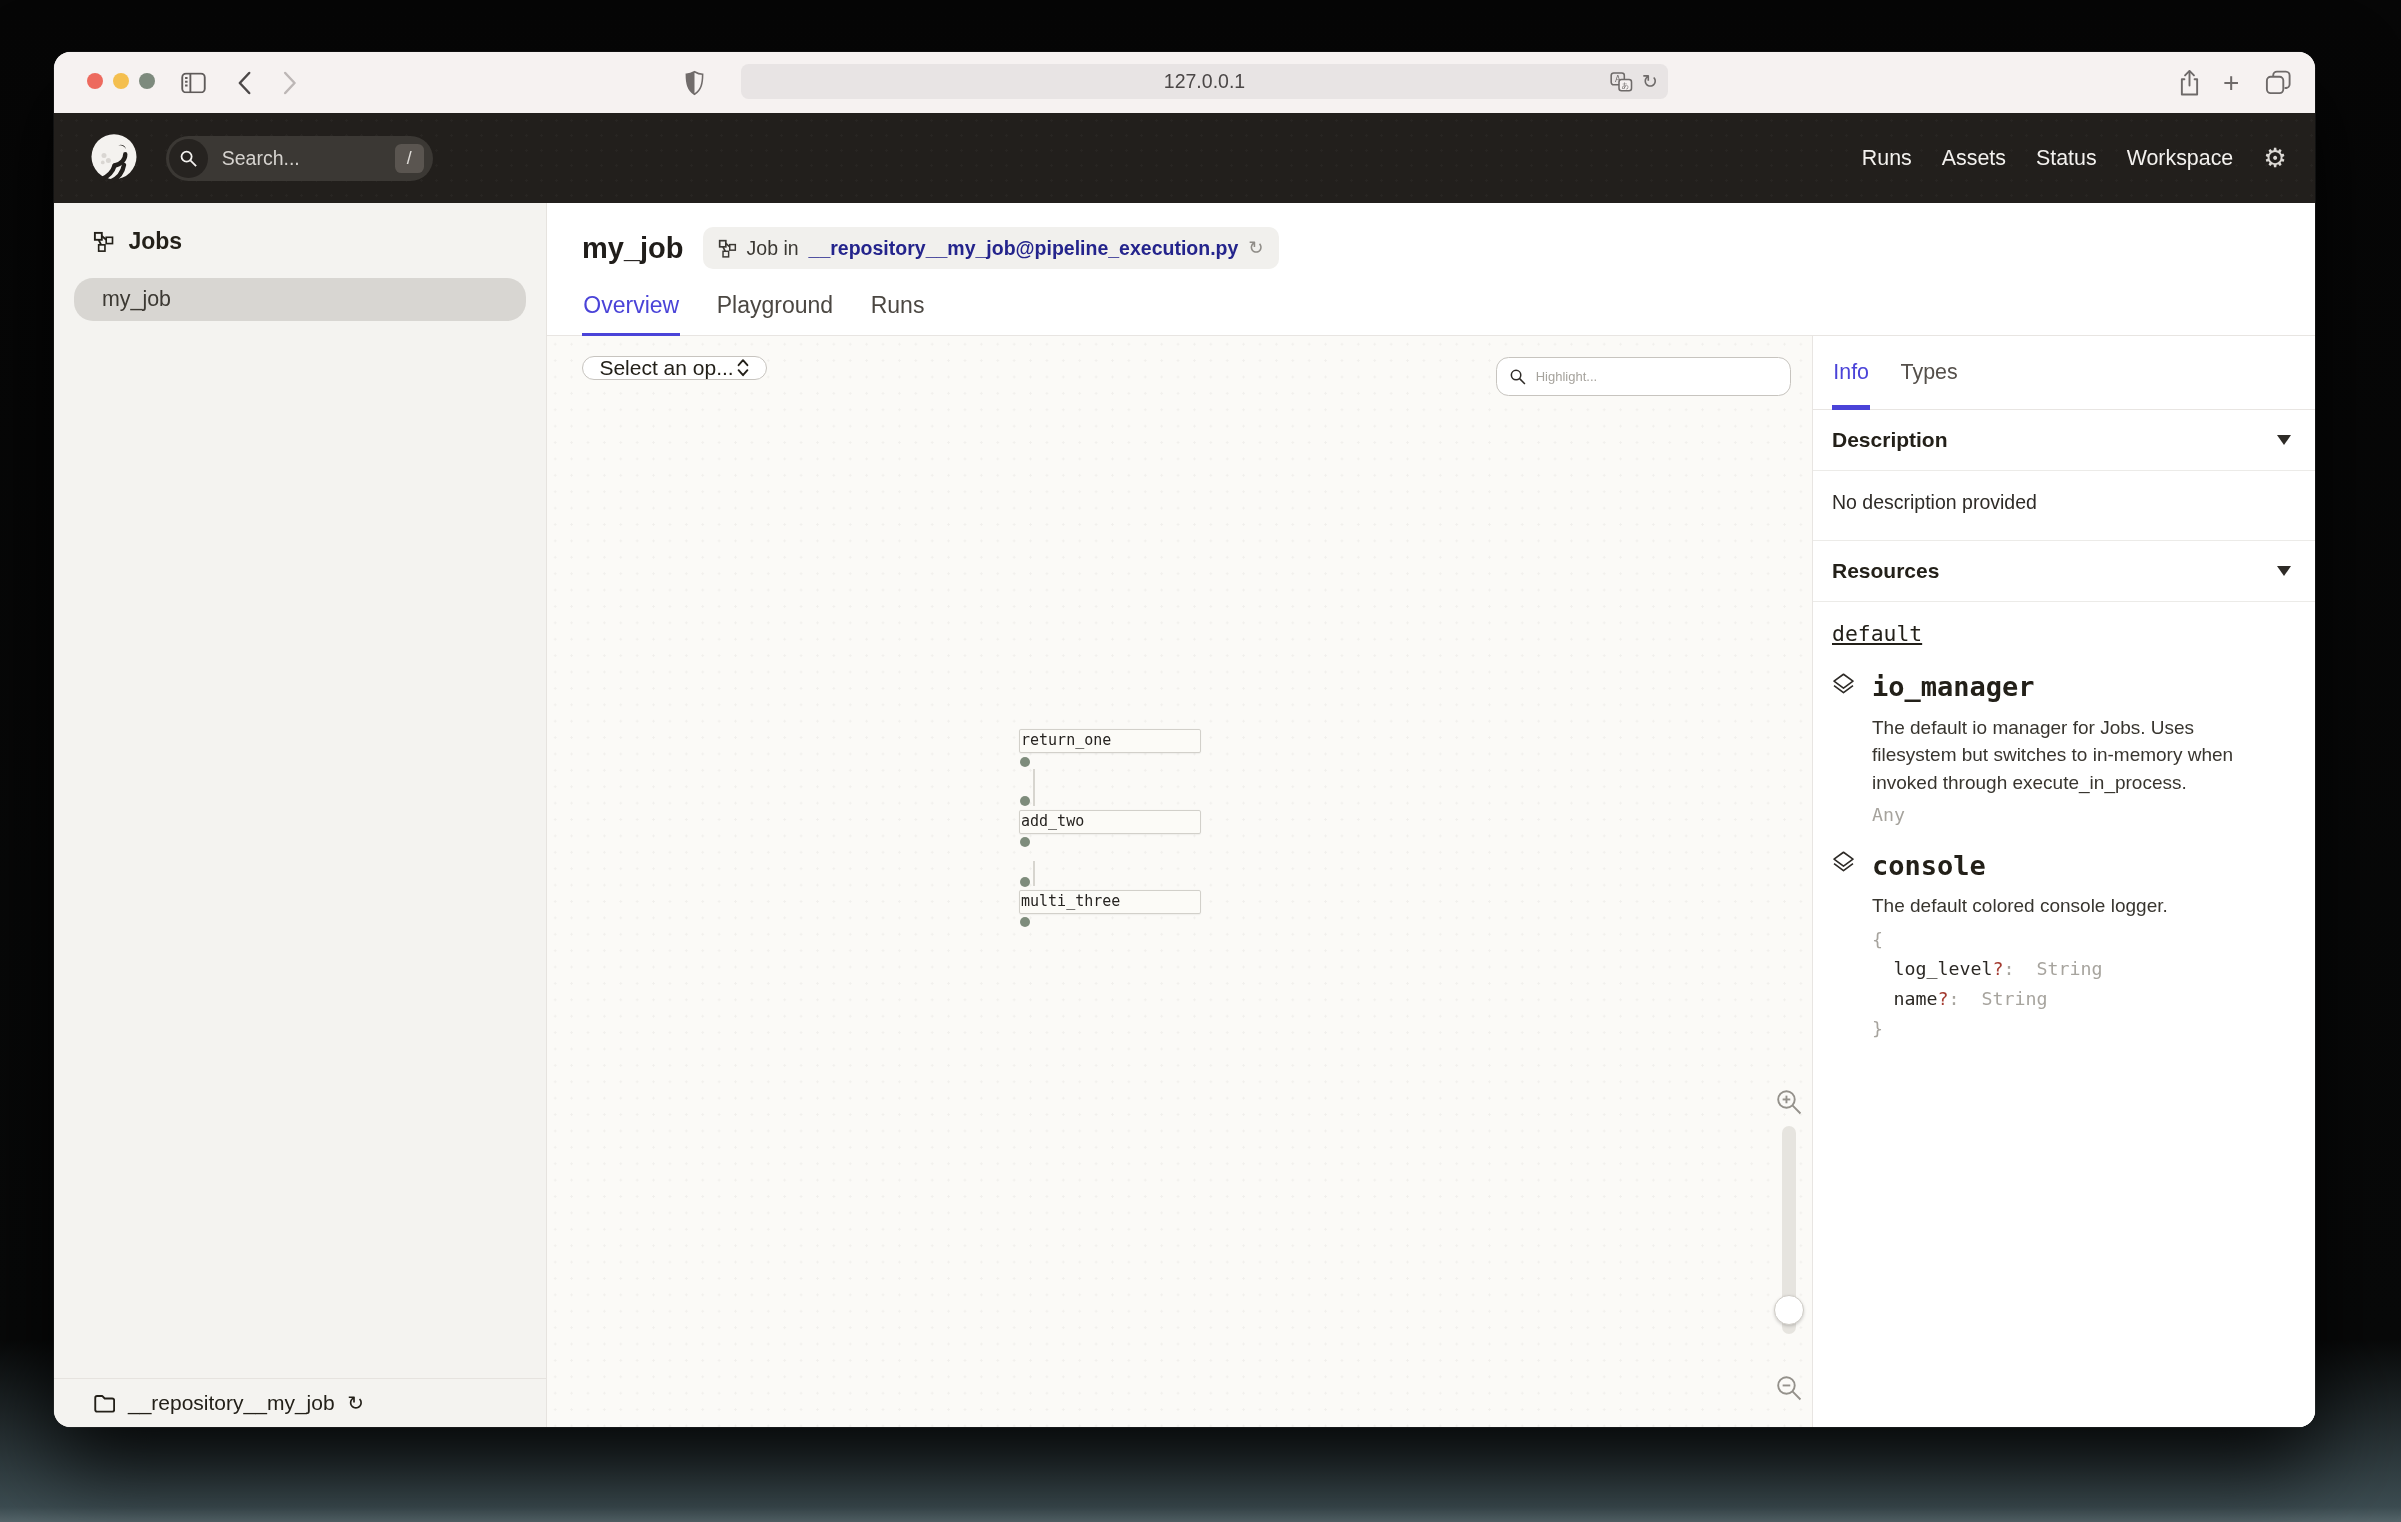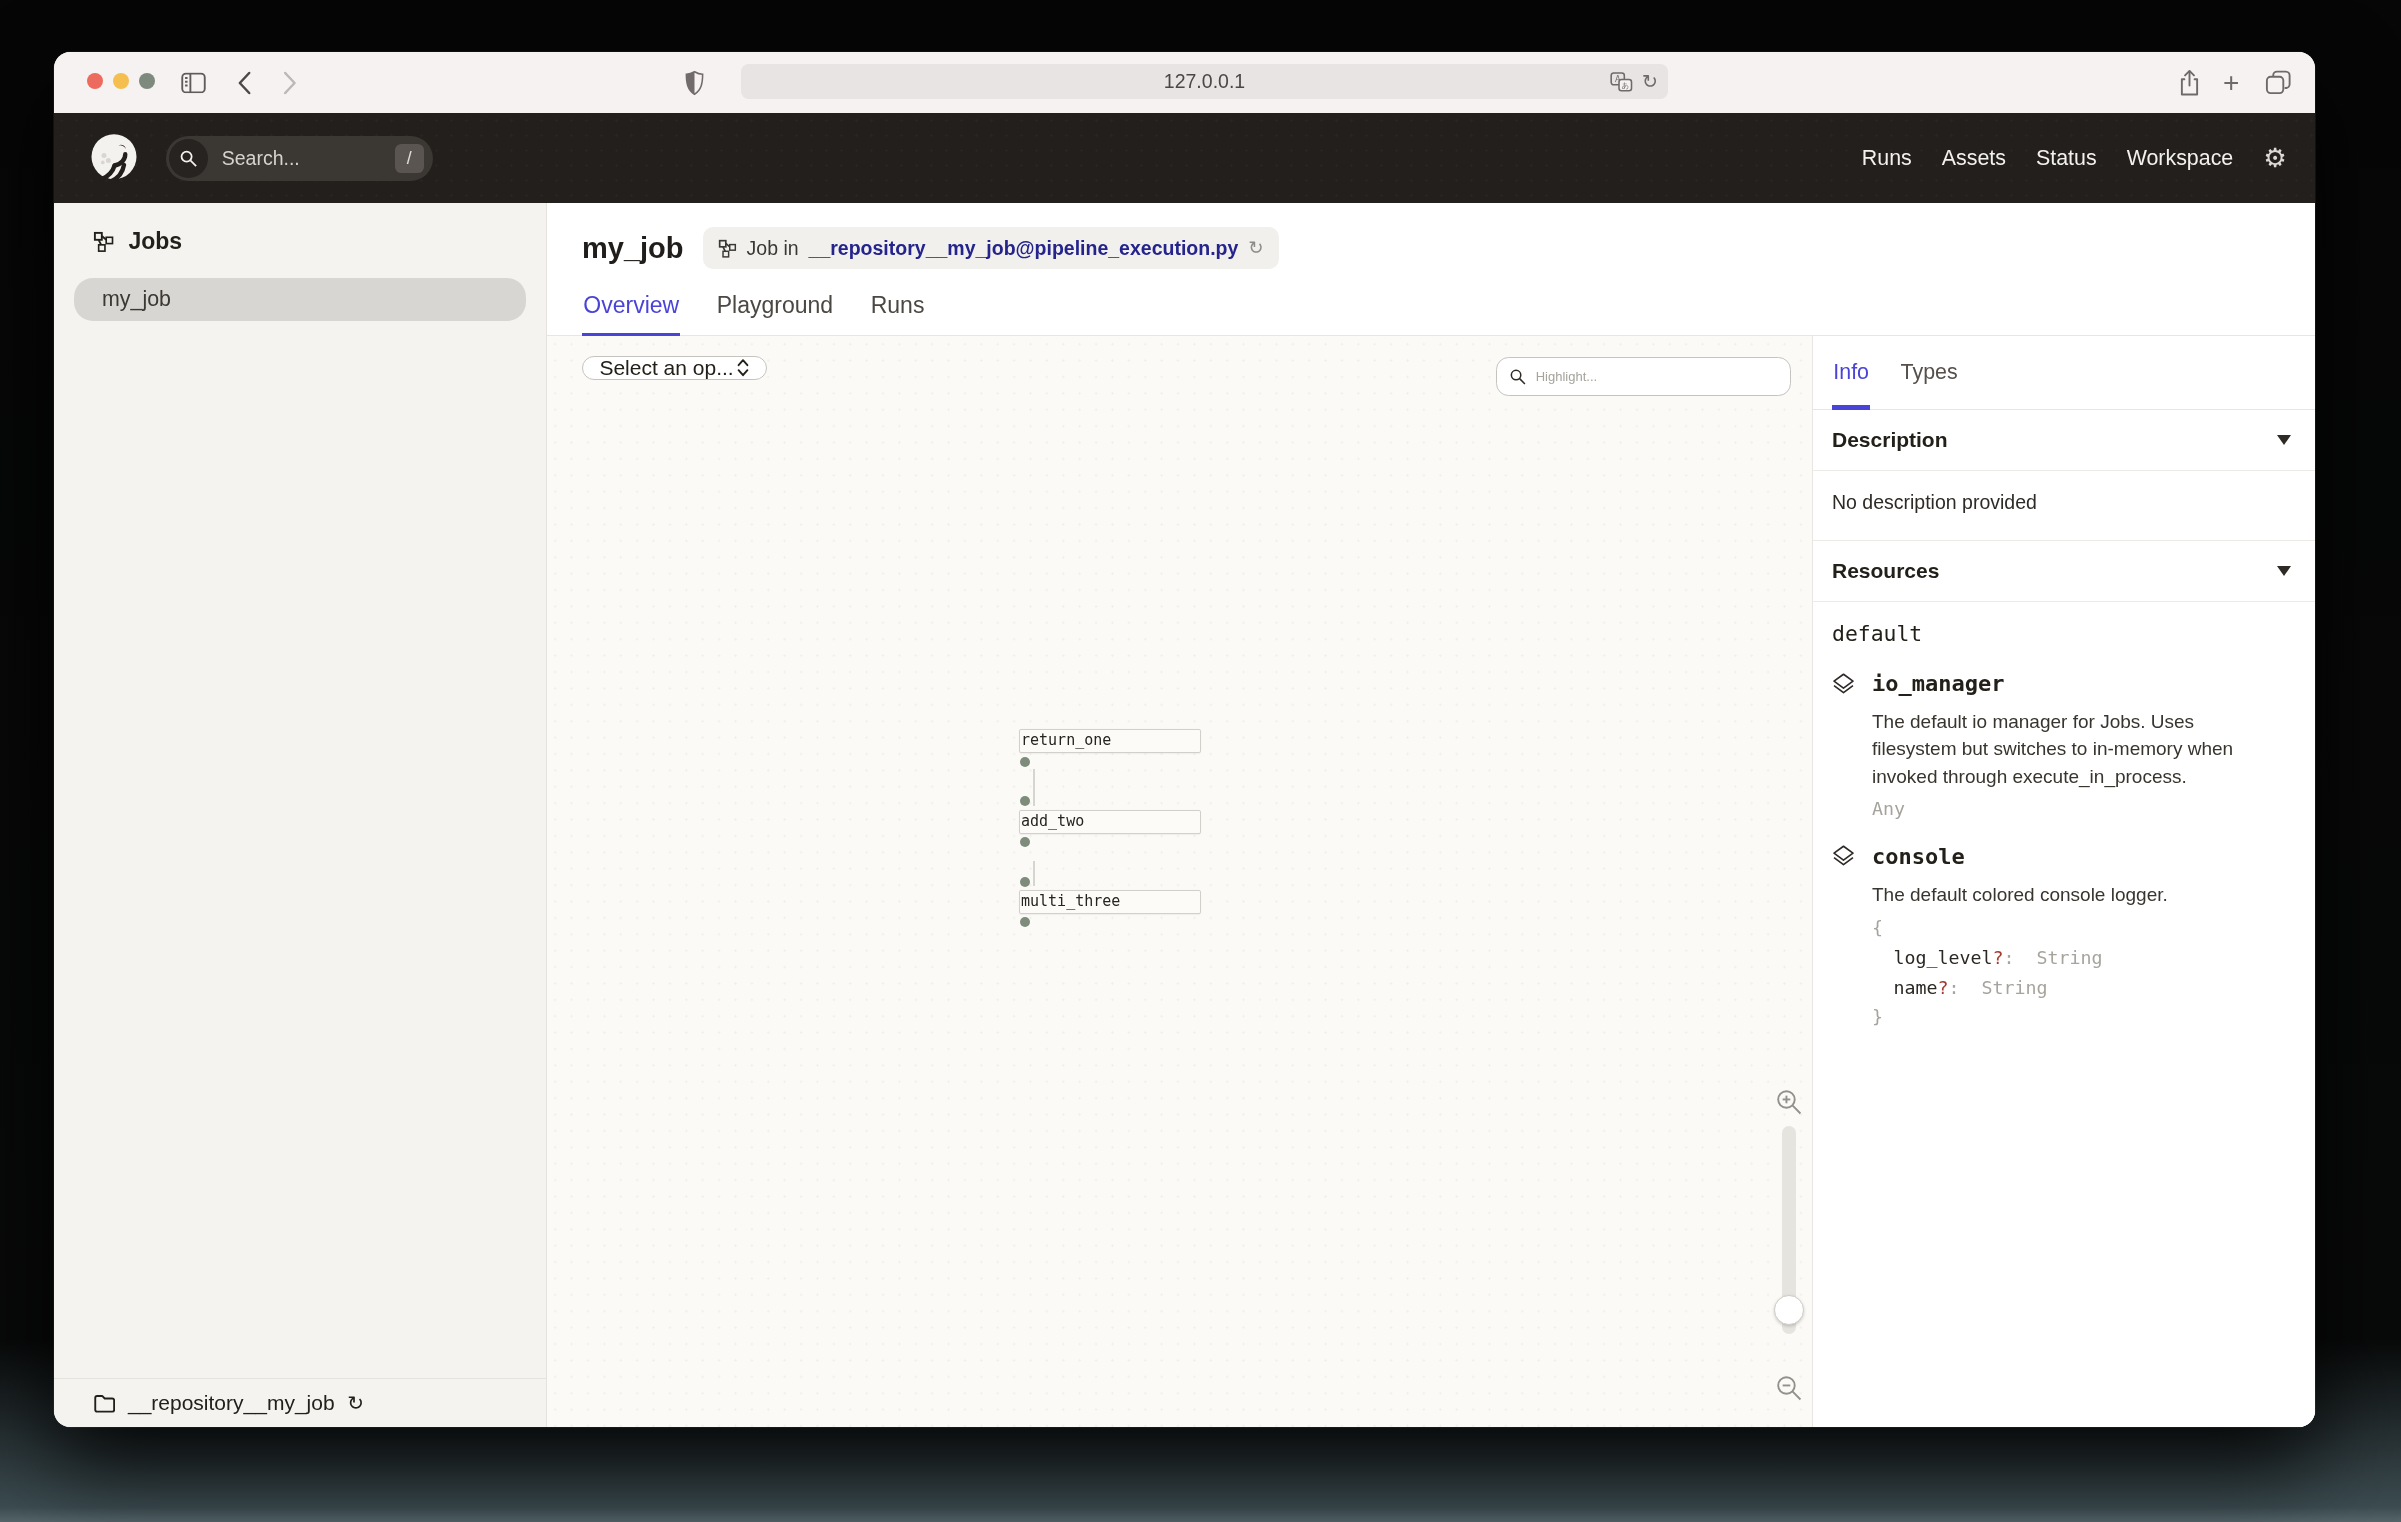--- a/index.html
+++ b/index.html
@@ -151,25 +151,25 @@
   .ptab.active::after { content:""; position:absolute; left:0; right:0; bottom:-1.3px; height:5px; background:#4a43d8; }
   .sec-head {
     height:61px; border-bottom:1.3px solid #ecebe8; display:flex; align-items:center;
     justify-content:space-between; padding:0 24px 0 19px; cursor:pointer;
   }
   .sec-head .sec-title { font-size:21px; font-weight:700; color:#232019; }
   .caret-down { width:0; height:0; border-left:7.6px solid transparent; border-right:7.6px solid transparent; border-top:10px solid #2e2b27; }
   .desc-body { padding:20px 19px 26.5px; font-size:19.5px; color:#2e2b27; border-bottom:1.3px solid #ecebe8; }
   .res-body { padding:19px 21.4px 25px 19px; }
   .mono { font-family:"DejaVu Sans Mono",monospace; }
-  .res-group { font-size:21.4px; color:#232019; margin-bottom:23px; }
+  .res-group { font-size:21.4px; color:#232019; margin-bottom:23px;text-decoration:underline; }
   .resource { display:grid; grid-template-columns:40px 1fr; margin-top:25px; }
   .resource:first-of-type { margin-top:0; }
   .res-icon { padding-top:1.3px; }
-  .res-name { font-size:22px; font-weight:700; color:#232019; align-self:center; }
+  .res-name { font-size:27px; font-weight:700; color:#232019; align-self:center; }
   .res-desc { grid-column:2; font-size:19px; line-height:1.45; color:#38352f; margin-top:11.4px; max-width:404px; }
   .res-type { grid-column:2; font-size:18.3px; color:#a6a39d; margin-top:7.6px; }
   .res-config { grid-column:2; font-size:18.3px; line-height:1.62; margin-top:5px; color:#a7a49e; }
   .cfg-field { padding-left:21.4px; }
   .cfg-key { color:#2b2824; }
   .cfg-opt { color:#a43b31; }
   .cfg-sep, .cfg-type { color:#a7a49e; white-space:pre; }
 
   svg { display:block; }
 </style>

